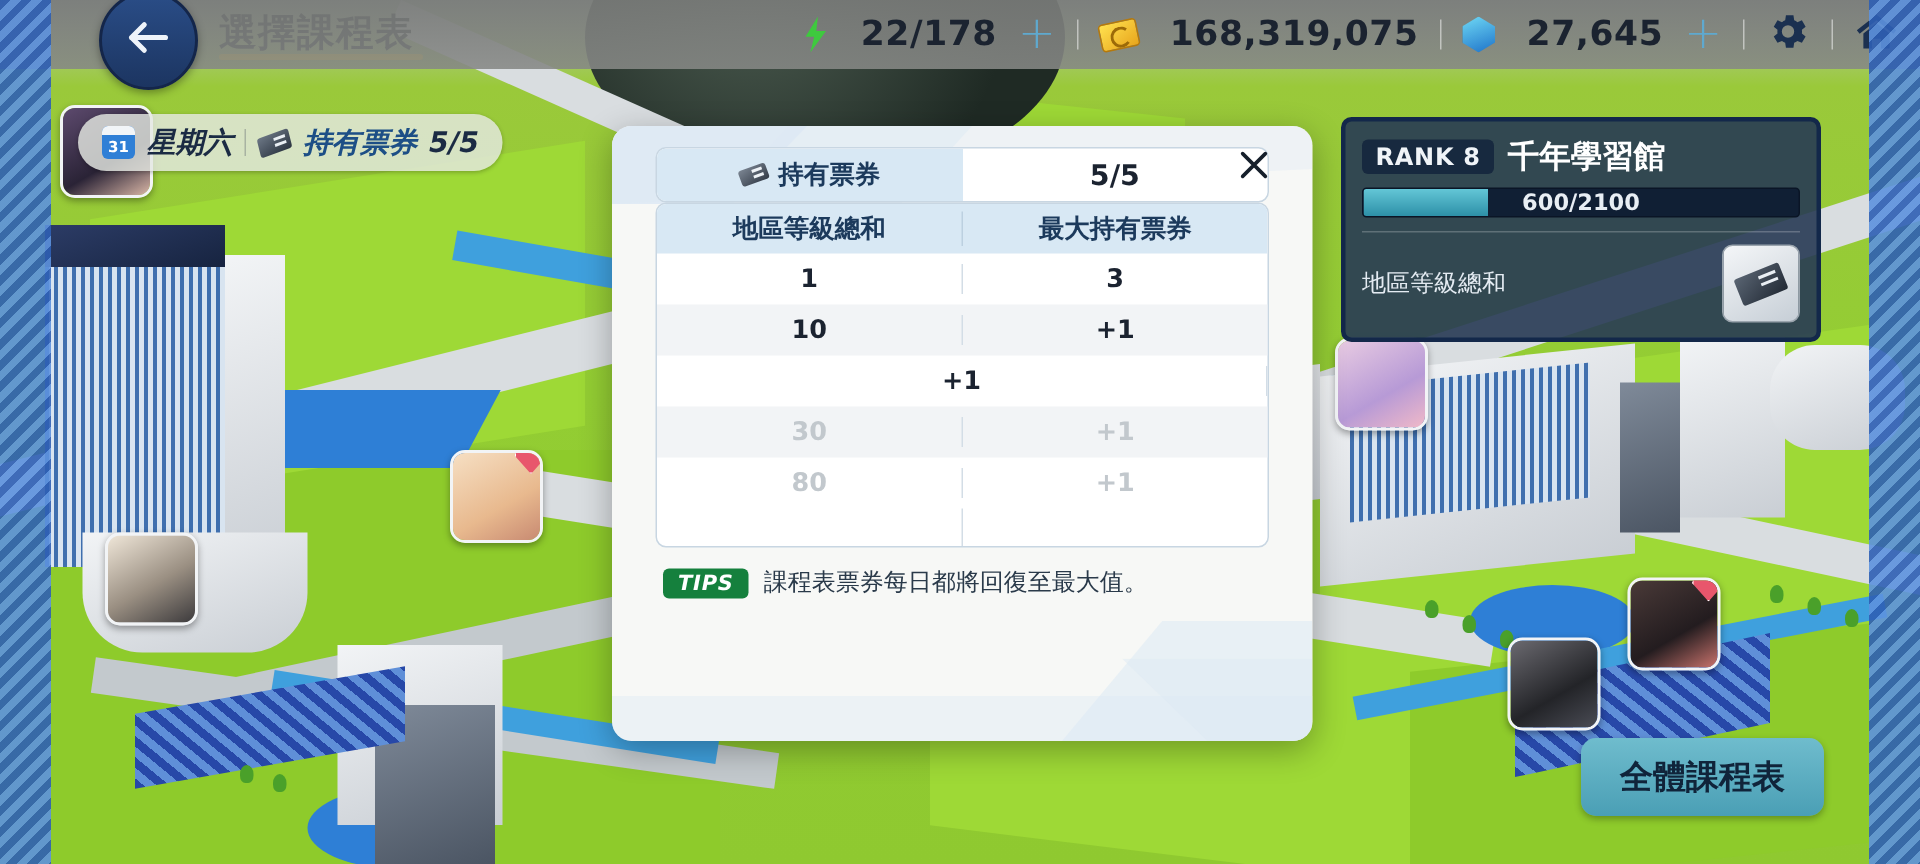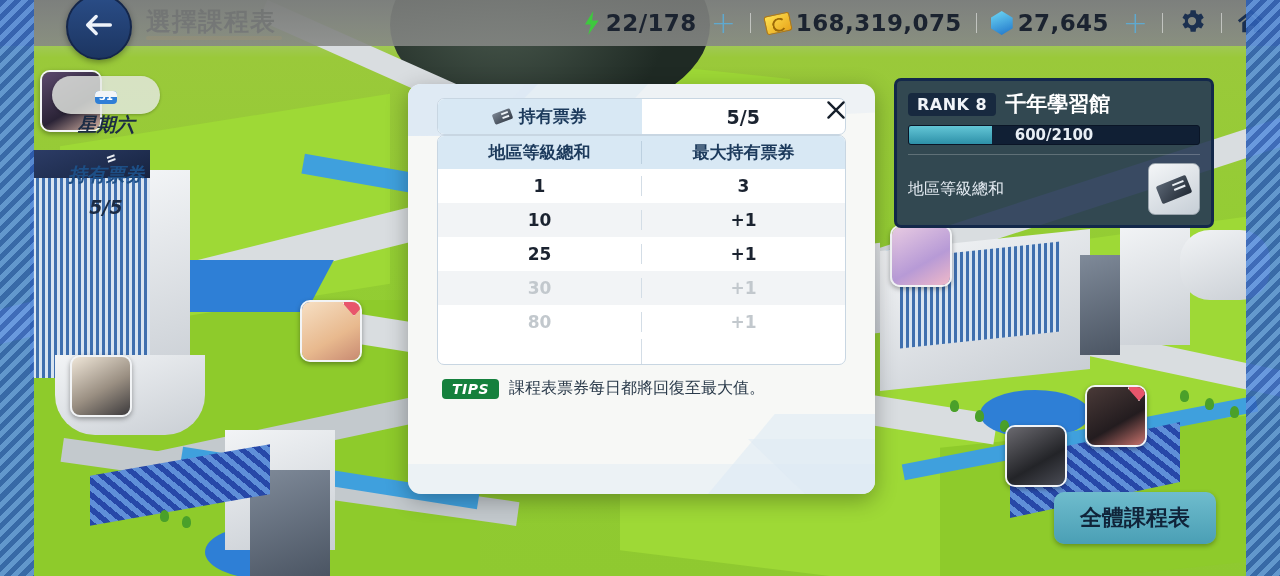--- a/index.html
+++ b/index.html
@@ -43,21 +43,21 @@
   #backbtn{ position:absolute; left:66px; top:-6px; width:66px;height:66px;
     border-radius:50%; background:linear-gradient(180deg,#2a4d87,#1c3561);
     border:2px solid #14264a; display:flex;align-items:center;justify-content:center;
     box-shadow:0 2px 6px rgba(0,0,0,.35); z-index:22; }
   #backbtn svg{ width:34px;height:34px; }
   #scr-title{ position:absolute; left:146px; top:5px; font-size:25px; font-weight:bold;
     color:#121a28; letter-spacing:1px; }
   #scr-title-ul{ position:absolute; left:146px; top:36px; width:136px; height:4px;
     background:#f2d73c; border-radius:2px; }
 
-  .cur{ display:flex; align-items:center; gap:5px; }
+  .cur{ display:flex; align-items:center; gap:21px; }
   .cur .val{ font-size:23px; font-weight:bold; color:#1b2330; letter-spacing:.4px; }
   .plus{ color:#5fa9cf; font-size:30px; font-weight:300; line-height:1; }
   .vbar{ width:1px; height:20px; background:rgba(255,255,255,.5); }
   #cur-wrap{ position:absolute; right:14px; top:0; height:46px;
     display:flex; align-items:center; gap:14px; }
 
   .ic-ap{ width:18px;height:24px;background:#3ec93e;
     clip-path:polygon(58% 0,12% 56%,44% 56%,30% 100%,88% 40%,52% 40%);
     filter:drop-shadow(0 1px 0 #1d7a1d); }
   .ic-gold{ width:26px;height:19px;border-radius:3px;
@@ -65,23 +65,23 @@
     transform:rotate(-12deg); position:relative; }
   .ic-gold:after{ content:""; position:absolute; left:6px; top:3px; width:10px;height:10px;
     border:2px solid #9c6a08; border-radius:50%; border-right-color:transparent; }
   .ic-gem{ width:22px;height:24px;background:linear-gradient(160deg,#6fd9f5,#1e73c9);
     clip-path:polygon(50% 0,100% 28%,100% 72%,50% 100%,0 72%,0 28%);
     border:0; filter:drop-shadow(0 1px 1px rgba(0,0,0,.3)); }
   .ic-gear svg,.ic-home svg{ width:30px;height:30px; }
 
   
   #daychip{ position:absolute; left:52px; top:76px; height:38px; z-index:18;
-    display:flex; align-items:center; gap:8px; padding:15px 16px;
+    display:flex; align-items:center; gap:8px; padding:4px 16px;
     border-radius:19px; background:rgba(228,232,226,.82);
-    box-shadow:0 1px 3px rgba(0,0,0,.25);flex-direction:column; }
+    box-shadow:0 1px 3px rgba(0,0,0,.25); }
   .cal{ width:22px;height:22px;border-radius:4px;background:#2f7fd6;position:relative;
     display:flex;align-items:flex-end;justify-content:center;
     font-size:10px;font-weight:bold;color:#fff;padding-bottom:2px; }
   .cal:before{ content:""; position:absolute; top:0; left:0; right:0; height:6px;
     background:#f2f5f8; border-radius:4px 4px 0 0; }
   .chip-txt{ font-size:19px; font-weight:bold; color:#1b2b44; font-style:italic; }
   .chip-txt.blue{ color:#1d4f86; }
   .chip-num{ font-size:19px; font-weight:bold; color:#1b2b44; font-style:italic; }
   .ticket-ic{ width:22px;height:13px;border-radius:2px;
     background:linear-gradient(160deg,#6c7785,#2b3440);
@@ -384,21 +384,20 @@
       </div>
       <div class="r val">
         <div class="c">1</div>
         <div class="c">3</div>
       </div>
       <div class="r val alt">
         <div class="c">10</div>
         <div class="c">+1</div>
       </div>
       <div class="r val">
-        <div class="c">25</div>
         <div class="c">+1</div>
       </div>
       <div class="r val alt dim">
         <div class="c">30</div>
         <div class="c">+1</div>
       </div>
       <div class="r val dim">
         <div class="c">80</div>
         <div class="c">+1</div>
       </div>

